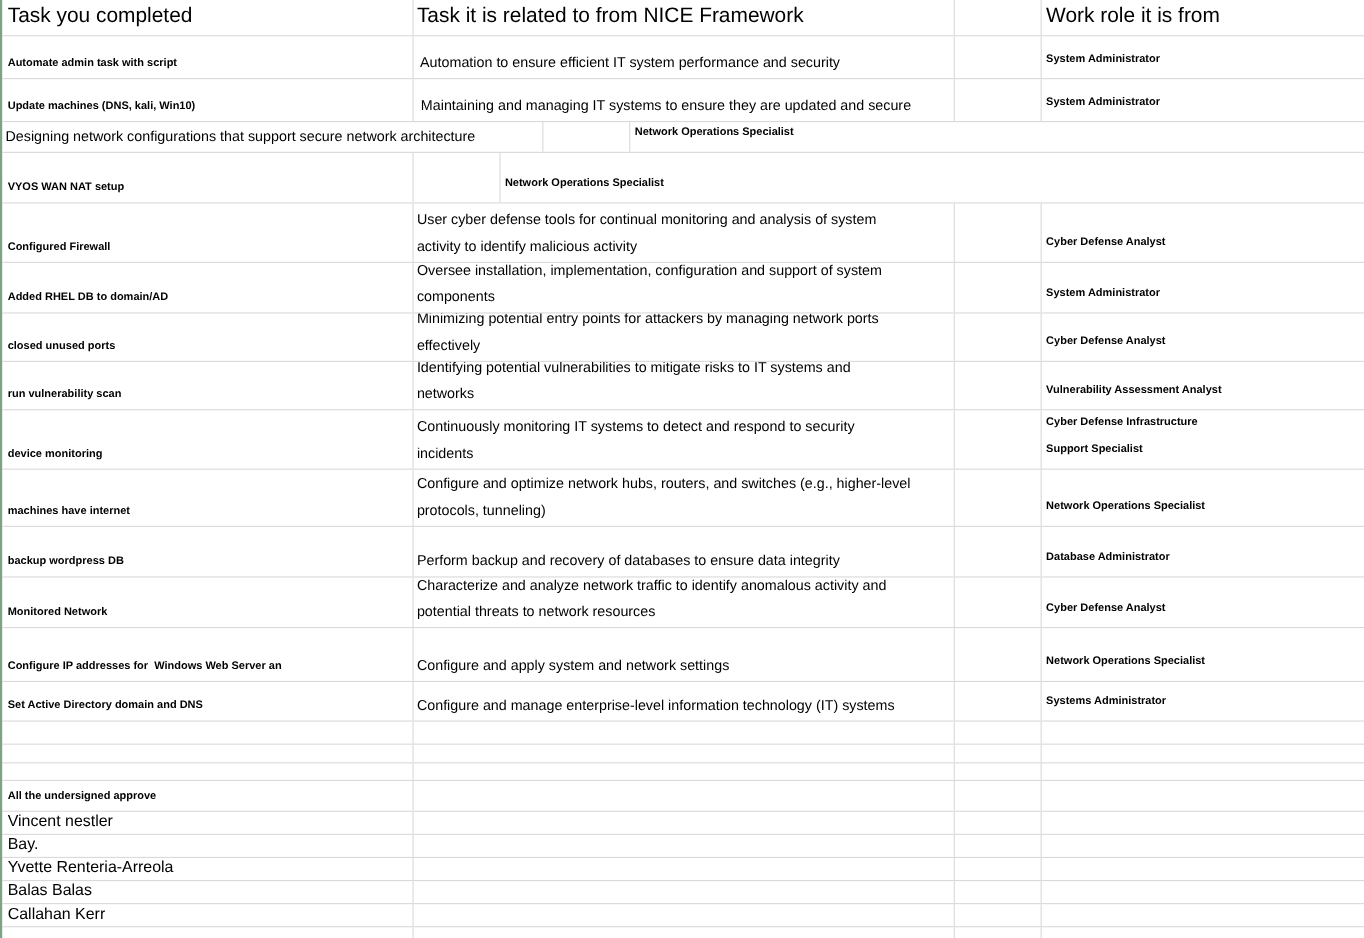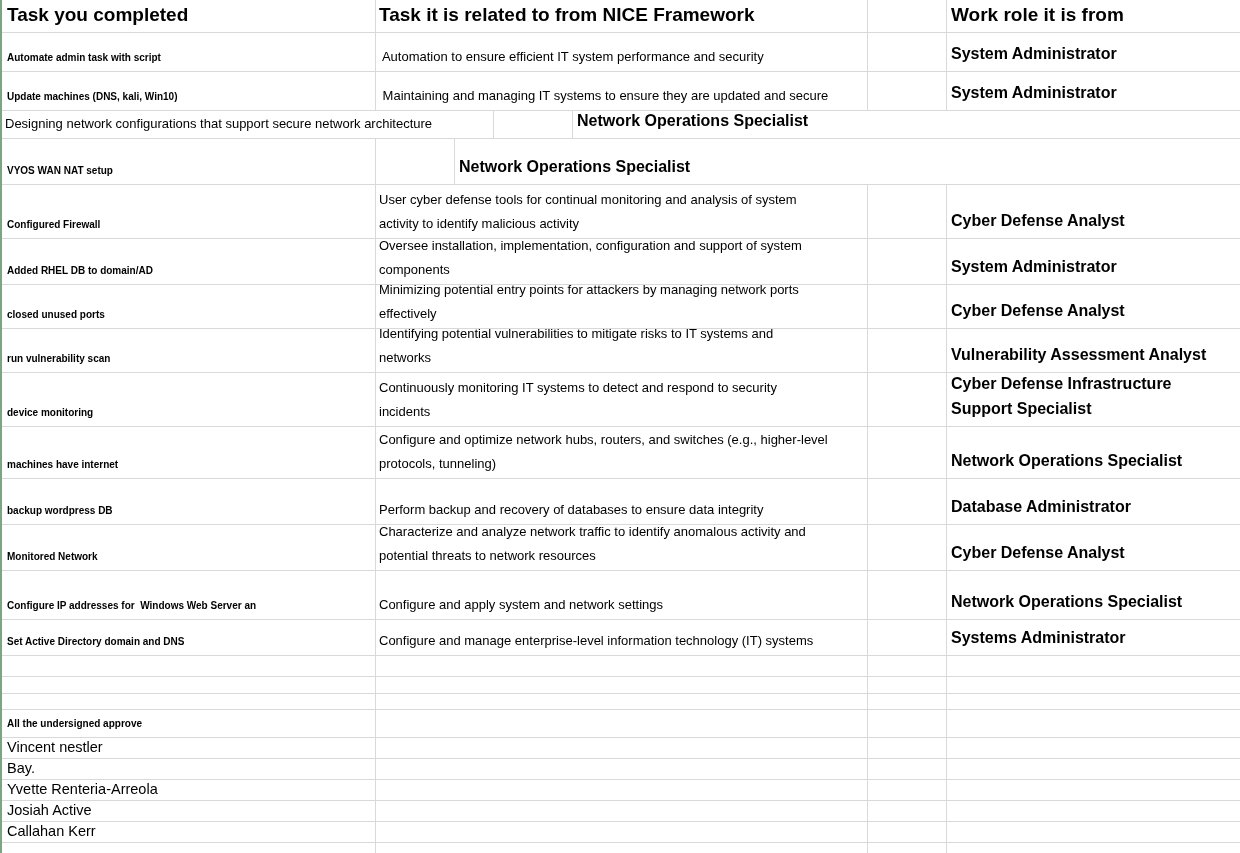--- a/index.html
+++ b/index.html
@@ -15,25 +15,25 @@
   .row { display:flex; width:100%; border-bottom:1px solid #d9d9d9; }
 
   .cell {
     display:flex; align-items:flex-end;
     overflow:hidden;
     border-right:1px solid #d9d9d9;
   }
   .cA { width:374px; padding:0 0 4px 5px; font-weight:bold; font-size:10px; line-height:18px; white-space:pre; }
   .cB { width:492px; padding:0 0 2px 3px; font-size:13px; line-height:24px; white-space:pre; }
   .cC { width:79px; }
-  .cD { width:293px; border-right:none; padding:0 0 5px 4px; font-weight:bold; font-size:16px; line-height:25px; white-space:pre; }
+  .cD { width:293px; border-right:none; padding:0 0 5px 4px; font-weight:bold; font-size:10px; line-height:25px; white-space:pre; }
 
   .header-row { height:33px; }
   .header-row .cell {
-    font-size:19px; font-weight:bold; line-height:24px;
+    font-size:19px; font-weight:normal; line-height:24px;
     padding-bottom:5px; white-space:pre;
   }
 
   .name-cell { font-weight:normal; font-size:14.5px; line-height:18px; padding-bottom:2px;text-align:center; }
   .heading-cell { padding-bottom:4px; }
   .tail-row { border-bottom:none; }
 </style>
 </head>
 <body>
 
@@ -171,21 +171,21 @@
         <div class="cell cC"></div>
         <div class="cell cD"></div>
       </div>
       <div class="row" style="height: 21px;">
         <div class="cell cA name-cell">Yvette Renteria-Arreola</div>
         <div class="cell cB"></div>
         <div class="cell cC"></div>
         <div class="cell cD"></div>
       </div>
       <div class="row" style="height: 21px;">
-        <div class="cell cA name-cell">Josiah Active</div>
+        <div class="cell cA name-cell">Balas Balas</div>
         <div class="cell cB"></div>
         <div class="cell cC"></div>
         <div class="cell cD"></div>
       </div>
       <div class="row" style="height: 21px;">
         <div class="cell cA name-cell">Callahan Kerr</div>
         <div class="cell cB"></div>
         <div class="cell cC"></div>
         <div class="cell cD"></div>
       </div>

